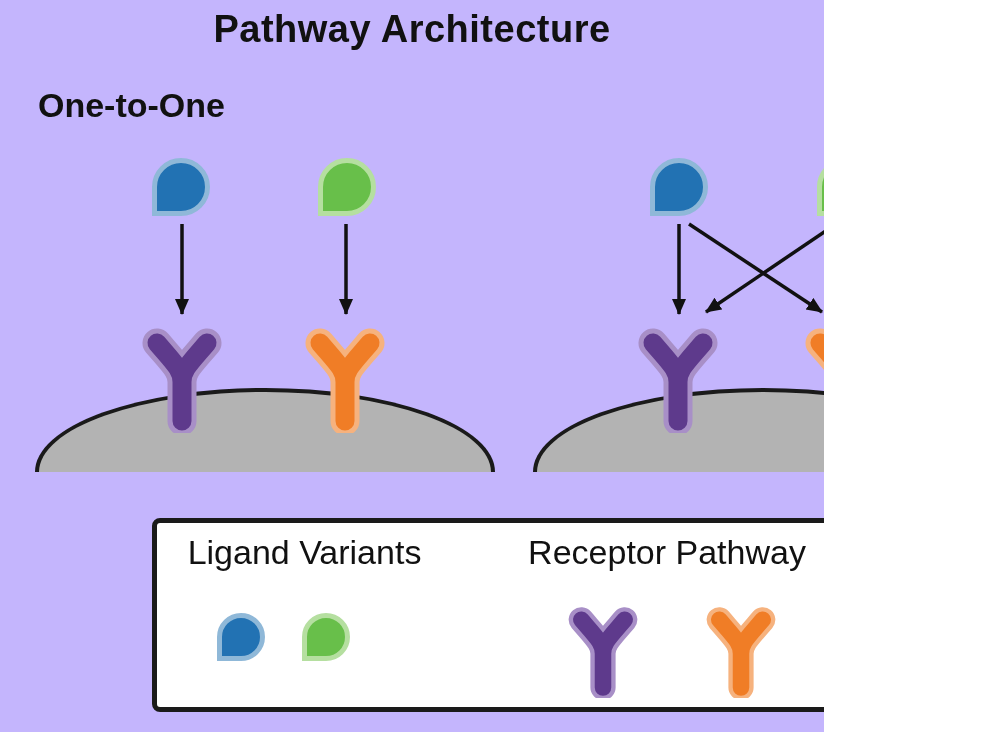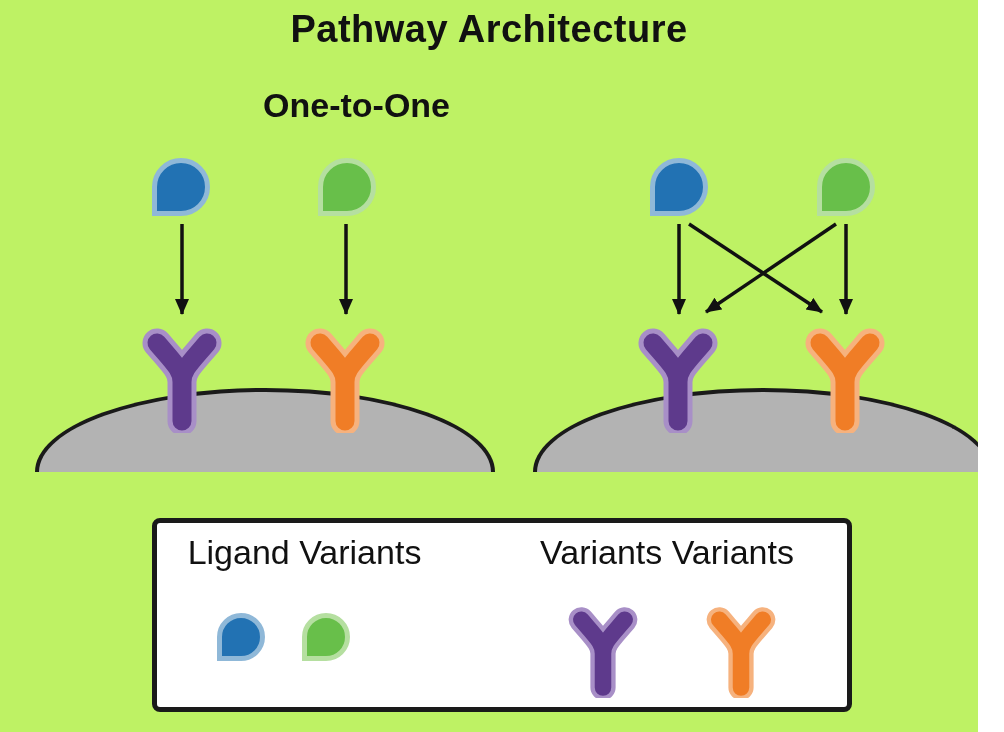--- a/index.html
+++ b/index.html
@@ -1,21 +1,21 @@
 <!DOCTYPE html>
 <html style="--ligand-blue: #2272b3; --ligand-blue-outline: #8fb8d8; --ligand-green: #68bf4a; --ligand-green-outline: #b5dfa0; --receptor-purple: #5e3a8c; --receptor-purple-outline: #a88fc7; --receptor-orange: #f07d26; --receptor-orange-outline: #f6b27e; --membrane-gray: #b3b3b3; --outline-black: #1a1a1a; --arrow-black: #111111;"><head>
 <meta charset="utf-8">
 <style>
   html,body{margin:0;padding:0;background:#ffffff;}
   body{font-family:"Liberation Sans",sans-serif;color:#111;}
-  .figure{position:relative;width:978px;height:732px;background:#bef264;overflow:hidden;}
+  .figure{position:relative;width:824px;height:732px;background:#c4b5fd;overflow:hidden;}
 
   .title{position:absolute;top:8px;left:0;width:100%;margin:0;text-align:center;
          font-size:38px;font-weight:700;letter-spacing:.5px;}
-  .panel-label{position:absolute;margin:0;text-align:right;font-size:34px;font-weight:700;}
+  .panel-label{position:absolute;margin:0;text-align:left;font-size:34px;font-weight:700;}
   #label-left{top:86px;left:38px;width:412px;}
   #label-right{top:86px;left:540px;width:420px;}
 
   
   .ligand{position:absolute;width:48px;height:48px;border-style:solid;border-width:5px;
           border-radius:50% 50% 50% 0;}
   .ligand.small{width:38px;height:38px;}
   .ligand.blue{background:var(--ligand-blue,#2272b3);border-color:var(--ligand-blue-outline,#8fb8d8);}
   .ligand.green{background:var(--ligand-green,#68bf4a);border-color:var(--ligand-green-outline,#b5dfa0);}
 
@@ -102,21 +102,21 @@
     <path class="back" d="M50 103 L50 64 M50 64 C50 52 43 46 25 25 M50 64 C50 52 57 46 75 25"></path>
     <path class="front" d="M50 103 L50 64 M50 64 C50 52 43 46 25 25 M50 64 C50 52 57 46 75 25"></path>
   </svg>
   <svg class="receptor orange" style="left:795px;top:318px;" viewBox="0 0 100 115">
     <path class="back" d="M50 103 L50 64 M50 64 C50 52 43 46 25 25 M50 64 C50 52 57 46 75 25"></path>
     <path class="front" d="M50 103 L50 64 M50 64 C50 52 43 46 25 25 M50 64 C50 52 57 46 75 25"></path>
   </svg>
 
   <div class="legend">
     <p class="legend-label" id="legend-ligand-label">Ligand Variants</p>
-    <p class="legend-label" id="legend-receptor-label">Variants Variants</p>
+    <p class="legend-label" id="legend-receptor-label">Receptor Pathway</p>
 
     <div class="ligand blue small" style="left:60px;top:90px;"></div>
     <div class="ligand green small" style="left:145px;top:90px;"></div>
 
     <svg class="receptor purple legend-size" style="left:402px;top:75px;" viewBox="0 0 100 115">
       <path class="back" d="M50 103 L50 64 M50 64 C50 52 43 46 25 25 M50 64 C50 52 57 46 75 25"></path>
       <path class="front" d="M50 103 L50 64 M50 64 C50 52 43 46 25 25 M50 64 C50 52 57 46 75 25"></path>
     </svg>
     <svg class="receptor orange legend-size" style="left:540px;top:75px;" viewBox="0 0 100 115">
       <path class="back" d="M50 103 L50 64 M50 64 C50 52 43 46 25 25 M50 64 C50 52 57 46 75 25"></path>

